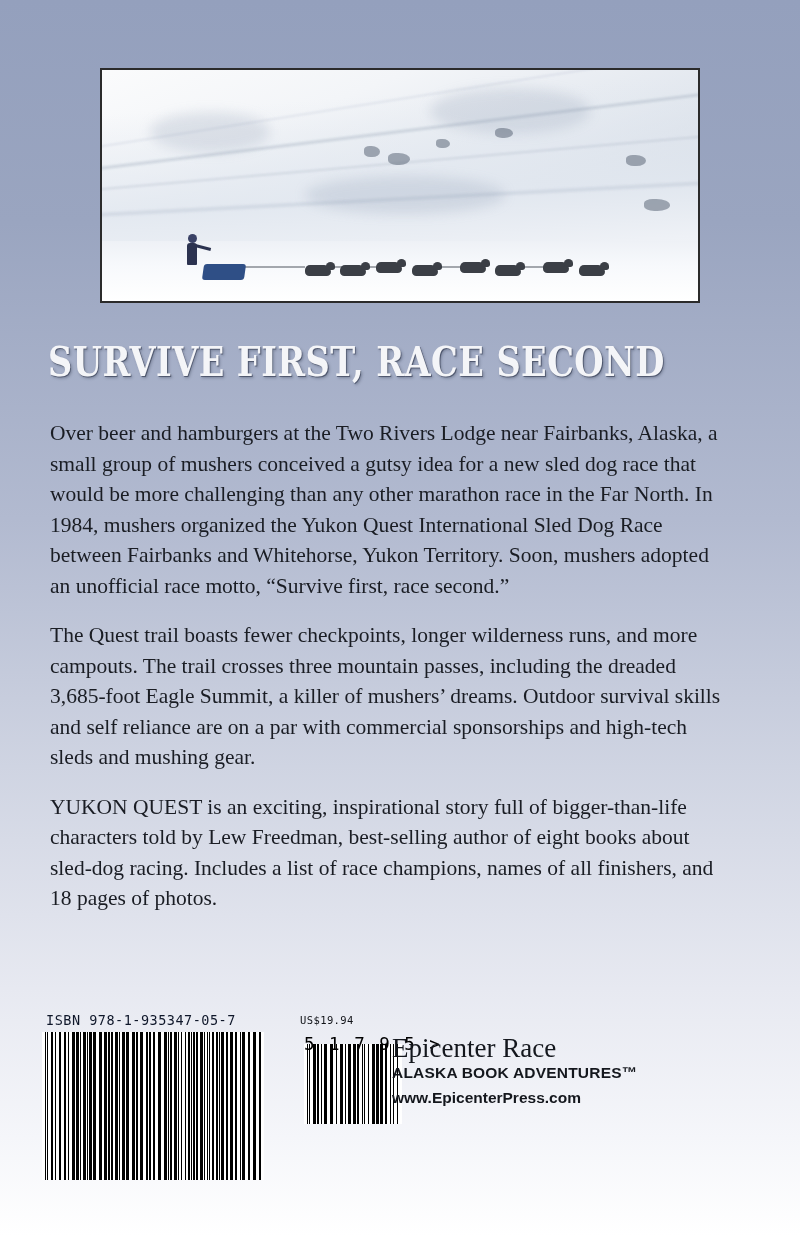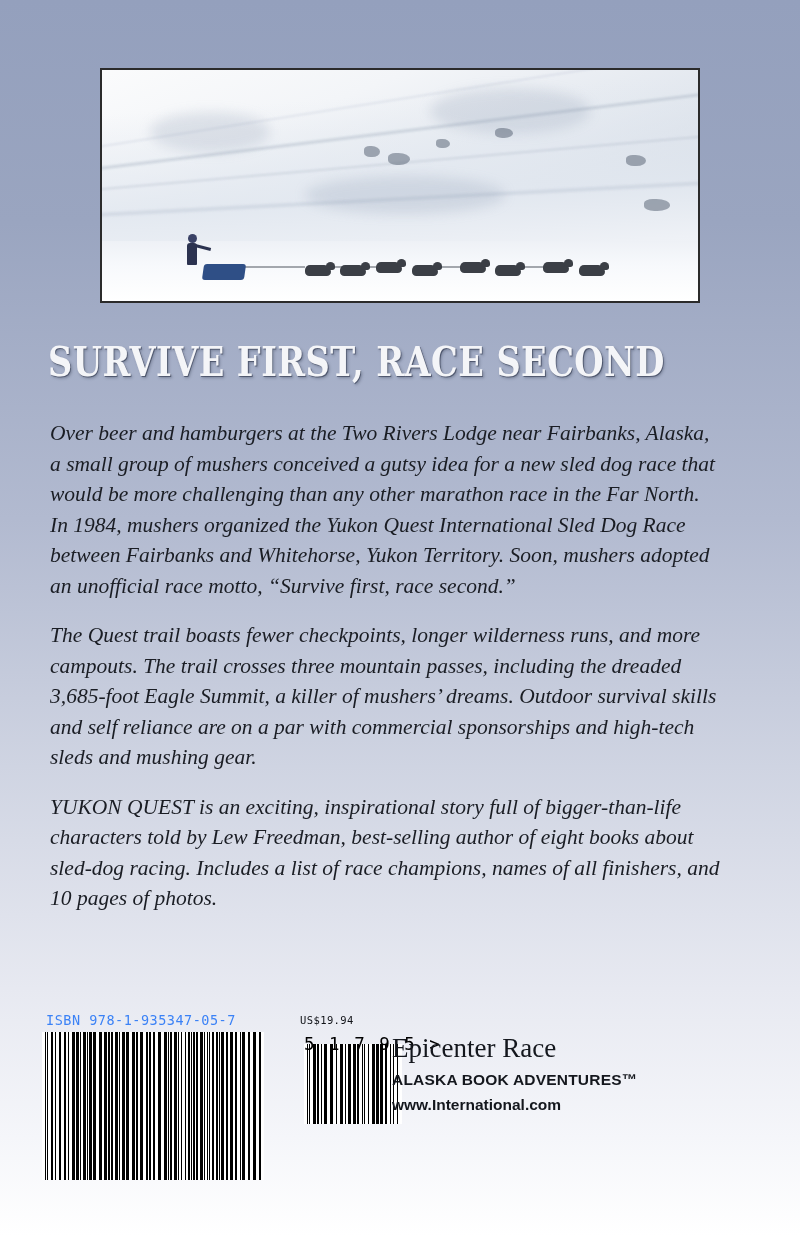--- a/index.html
+++ b/index.html
@@ -175,40 +175,39 @@
     left: 50px;
     top: 418px;
     width: 672px;
     font-family: "Liberation Serif", serif;
     font-size: 21.5px;
     line-height: 30.5px;
     color: #1a1d24;
   }
   .body-copy p {
     margin: 0 0 19px 0;
-    font-style: italic;
   }
   .body-copy p:last-child { margin-bottom: 0; }
 
   
   .barcode-area {
     position: absolute;
     left: 42px;
     top: 1012px;
     width: 340px;
     height: 190px;
   }
   .isbn-text {
     position: absolute;
     left: 4px;
     top: 0;
     font-family: "DejaVu Sans Mono", monospace;
     font-size: 13.5px;
     letter-spacing: 0.5px;
-    color: #3b82f6;
+    color: #0f172a;
   }
   .price-text {
     position: absolute;
     left: 258px;
     top: 2px;
     font-family: "DejaVu Sans Mono", monospace;
     font-size: 10.5px;
     letter-spacing: 0.4px;
     color: #101217;
   }
@@ -272,21 +271,20 @@
     font-size: 27px;
     color: #14171d;
     line-height: 32px;
   }
   .pub-tag {
     font-family: "Liberation Sans", sans-serif;
     font-size: 15.5px;
     font-weight: bold;
     letter-spacing: 0.2px;
     color: #14171d;
-    margin-top: 7px;
   }
   .pub-url {
     font-family: "Liberation Sans", sans-serif;
     font-size: 15.5px;
     font-weight: bold;
     color: #14171d;
     margin-top: 7px;
   }
 </style>
 </head>
@@ -337,21 +335,21 @@
       <div class="dog" style="left:74%; bottom:12%;"></div>
       <div class="dog" style="left:80%;"></div>
     </div>
   </div>
 
   <div class="title">SURVIVE FIRST, RACE SECOND</div>
 
   <div class="body-copy">
     <p>Over beer and hamburgers at the Two Rivers Lodge near Fairbanks, Alaska, a small group of mushers conceived a gutsy idea for a new sled dog race that would be more challenging than any other marathon race in the Far North. In 1984, mushers organized the Yukon Quest International Sled Dog Race between Fairbanks and Whitehorse, Yukon Territory. Soon, mushers adopted an unofficial race motto, “Survive first, race second.”</p>
     <p>The Quest trail boasts fewer checkpoints, longer wilderness runs, and more campouts. The trail crosses three mountain passes, including the dreaded 3,685-foot Eagle Summit, a killer of mushers’ dreams. Outdoor survival skills and self reliance are on a par with commercial sponsorships and high-tech sleds and mushing gear.</p>
-    <p>YUKON QUEST is an exciting, inspirational story full of bigger-than-life characters told by Lew Freedman, best-selling author of eight books about sled-dog racing. Includes a list of race champions, names of all finishers, and 10 pages of photos.</p>
+    <p>YUKON QUEST is an exciting, inspirational story full of bigger-than-life characters told by Lew Freedman, best-selling author of eight books about sled-dog racing. Includes a list of race champions, names of all finishers, and 18 pages of photos.</p>
   </div>
 
   <div class="barcode-area">
     <div class="isbn-text">ISBN  978-1-935347-05-7</div>
     <div class="price-text">US$19.94</div>
 
     <div class="barcode-main">
       <div class="bars" id="bars-main">
           <div class="bar" style="left: 3px; width: 1px; height: 148px;"></div>
           <div class="bar" style="left: 5px; width: 1px; height: 148px;"></div>
@@ -438,16 +436,16 @@
           <div class="bar" style="left: 93px; width: 1px; height: 80px;"></div>
         </div>
     </div>
 
     <div class="addon-digits">5 1 7 9 5 &gt;</div>
   </div>
 
   <div class="publisher">
     <div class="pub-name">Epicenter Race</div>
     <div class="pub-tag">ALASKA BOOK ADVENTURES™</div>
-    <div class="pub-url">www.International.com</div>
+    <div class="pub-url">www.EpicenterPress.com</div>
   </div>
 
 </div>
 
 </body></html>

